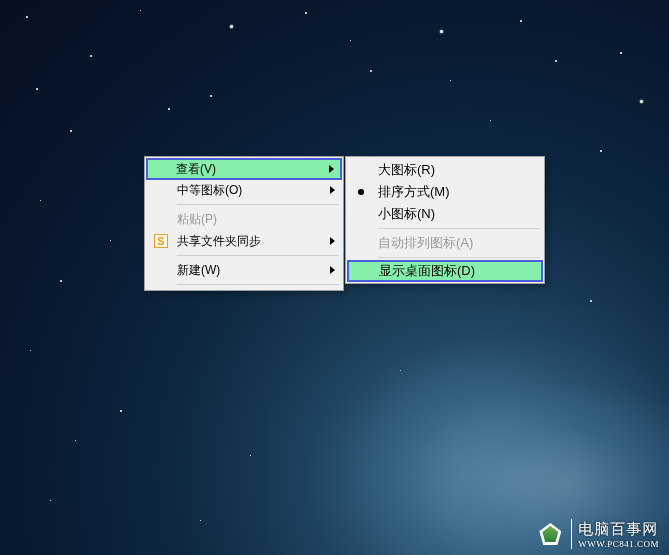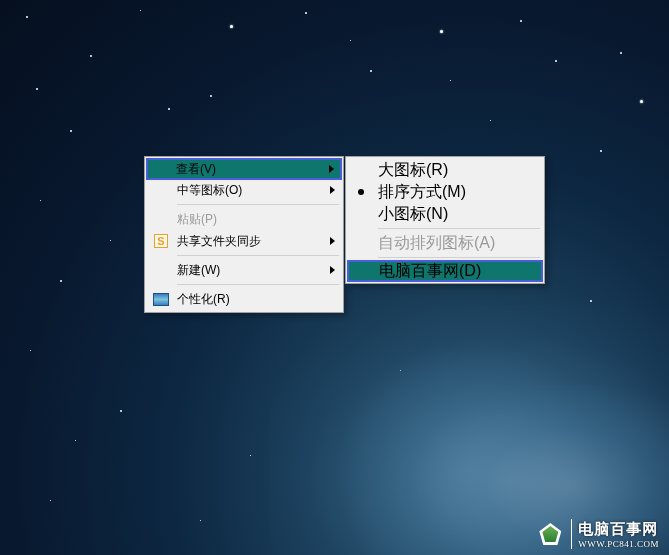--- a/index.html
+++ b/index.html
@@ -53,21 +53,21 @@
 }
 
 .menu-item {
   display: flex;
   align-items: center;
   height: 22px;
   padding: 0 18px 0 30px;
   position: relative;
 }
 .menu-item.highlighted {
-  background: #0f766e;
+  background: #86efac;
   border: 2px solid #4a5edb;
   margin: -1px;
   padding: 0 16px 0 28px;
 }
 .menu-item.disabled {
   color: #9a9a9a;
   align-items: center;
 }
 .menu-item .arrow {
   position: absolute;
@@ -113,21 +113,21 @@
 }
 
 .submenu {
   position: absolute;
   left: 345px;
   top: 156px;
   width: 200px;
   background: #f0f0f0;
   border: 1px solid #a0a0a0;
   box-shadow: 3px 3px 6px rgba(0,0,0,0.3);
-  font-size: 16px;
+  font-size: 13px;
   color: #000;
   padding: 2px;
 }
 .submenu .menu-item {
   padding-left: 30px;
 }
 .radio-dot {
   position: absolute;
   left: 10px;
   width: 6px;
@@ -163,21 +163,21 @@
   clip-path: polygon(50% 0%, 100% 38%, 82% 100%, 18% 100%, 0% 38%);
 }
 .wm-divider {
   width: 1px;
   height: 30px;
   background: #fff;
   margin: 0 6px;
 }
 .wm-text {
   font-size: 15px;
-  font-weight: bold;
+  font-weight: normal;
   letter-spacing: 1px;
 }
 .wm-url {
   font-size: 9px;
   letter-spacing: 0.5px;
   font-family: Liberation Serif, serif;
 }
 </style>
 </head>
 <body>
@@ -235,46 +235,40 @@
       </span>
     <span>共享文件夹同步</span>
     <span class="arrow"></span>
   </div>
   <div class="menu-sep"></div>
   <div class="menu-item">
     <span>新建(W)</span>
     <span class="arrow"></span>
   </div>
   <div class="menu-sep"></div>
-  <div class="menu-item">
-    <span class="menu-icon">
-        <span class="icon-monitor"></span>
-      </span>
-    <span>个性化(R)</span>
-  </div>
 </div>
 
 <div class="submenu">
   <div class="menu-item">
     <span>大图标(R)</span>
   </div>
   <div class="menu-item">
     <span class="radio-dot"></span>
     <span>排序方式(M)</span>
   </div>
   <div class="menu-item">
     <span>小图标(N)</span>
   </div>
   <div class="menu-sep"></div>
   <div class="menu-item disabled">
     <span>自动排列图标(A)</span>
   </div>
   <div class="menu-sep"></div>
   <div class="menu-item highlighted">
-    <span>电脑百事网(D)</span>
+    <span>显示桌面图标(D)</span>
   </div>
 </div>
 
 <div class="watermark">
   <div class="wm-icon"></div>
   <div class="wm-divider"></div>
   <div>
     <div class="wm-text">电脑百事网</div>
     <div class="wm-url">WWW.PC841.COM</div>
   </div>

